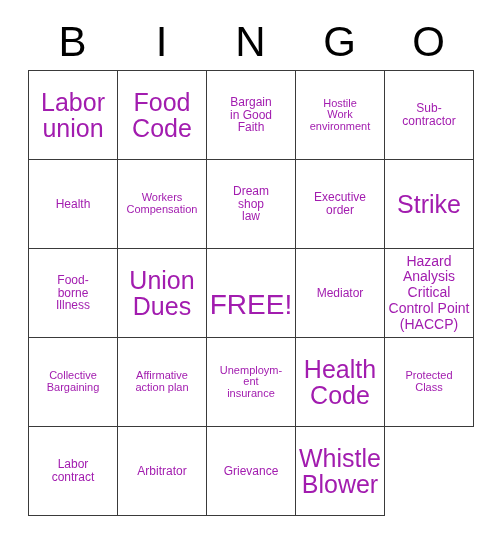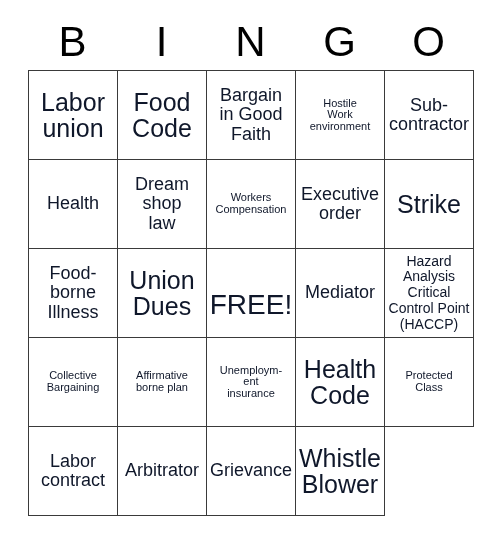--- a/index.html
+++ b/index.html
@@ -72,27 +72,27 @@
     text-align: center;
     overflow: hidden;
     background: #ffffff;
     padding: 0 1px;
   }
   .cell-text {
     display: block;
     width: 100%;
     line-height: 1.06;
     white-space: pre-line;
-    color: #0f172a;
+    color: #a21caf;
   }
 
   
   .size-xl  .cell-text { font-size: 28px; margin-top: 24px; }
   .size-lg  .cell-text { font-size: 25px; }
-  .size-md  .cell-text { font-size: 18px; }
+  .size-md  .cell-text { font-size: 12px; }
   .size-sm  .cell-text { font-size: 11px; }
   .size-xs  .cell-text { font-size: 14px; line-height: 1.12; }
 </style>
 </head>
 <body>
 
 <div id="bingo-card">
 
   <div id="header-row">
     <div class="header-letter">B</div>
@@ -123,28 +123,28 @@
 environment</span>
       </div>
     <div class="cell size-md">
         <span class="cell-text">Sub-
 contractor</span>
       </div>
 
     <div class="cell size-md">
         <span class="cell-text">Health</span>
       </div>
+    <div class="cell size-sm">
+        <span class="cell-text">Workers
+Compensation</span>
+      </div>
     <div class="cell size-md">
         <span class="cell-text">Dream
 shop
 law</span>
-      </div>
-    <div class="cell size-sm">
-        <span class="cell-text">Workers
-Compensation</span>
       </div>
     <div class="cell size-md">
         <span class="cell-text">Executive
 order</span>
       </div>
     <div class="cell size-lg">
         <span class="cell-text">Strike</span>
       </div>
 
     <div class="cell size-md">
@@ -169,21 +169,21 @@
 Control Point
 (HACCP)</span>
       </div>
 
     <div class="cell size-sm">
         <span class="cell-text">Collective
 Bargaining</span>
       </div>
     <div class="cell size-sm">
         <span class="cell-text">Affirmative
-borne plan</span>
+action plan</span>
       </div>
     <div class="cell size-sm">
         <span class="cell-text">Unemploym-
 ent
 insurance</span>
       </div>
     <div class="cell size-lg">
         <span class="cell-text">Health
 Code</span>
       </div>

